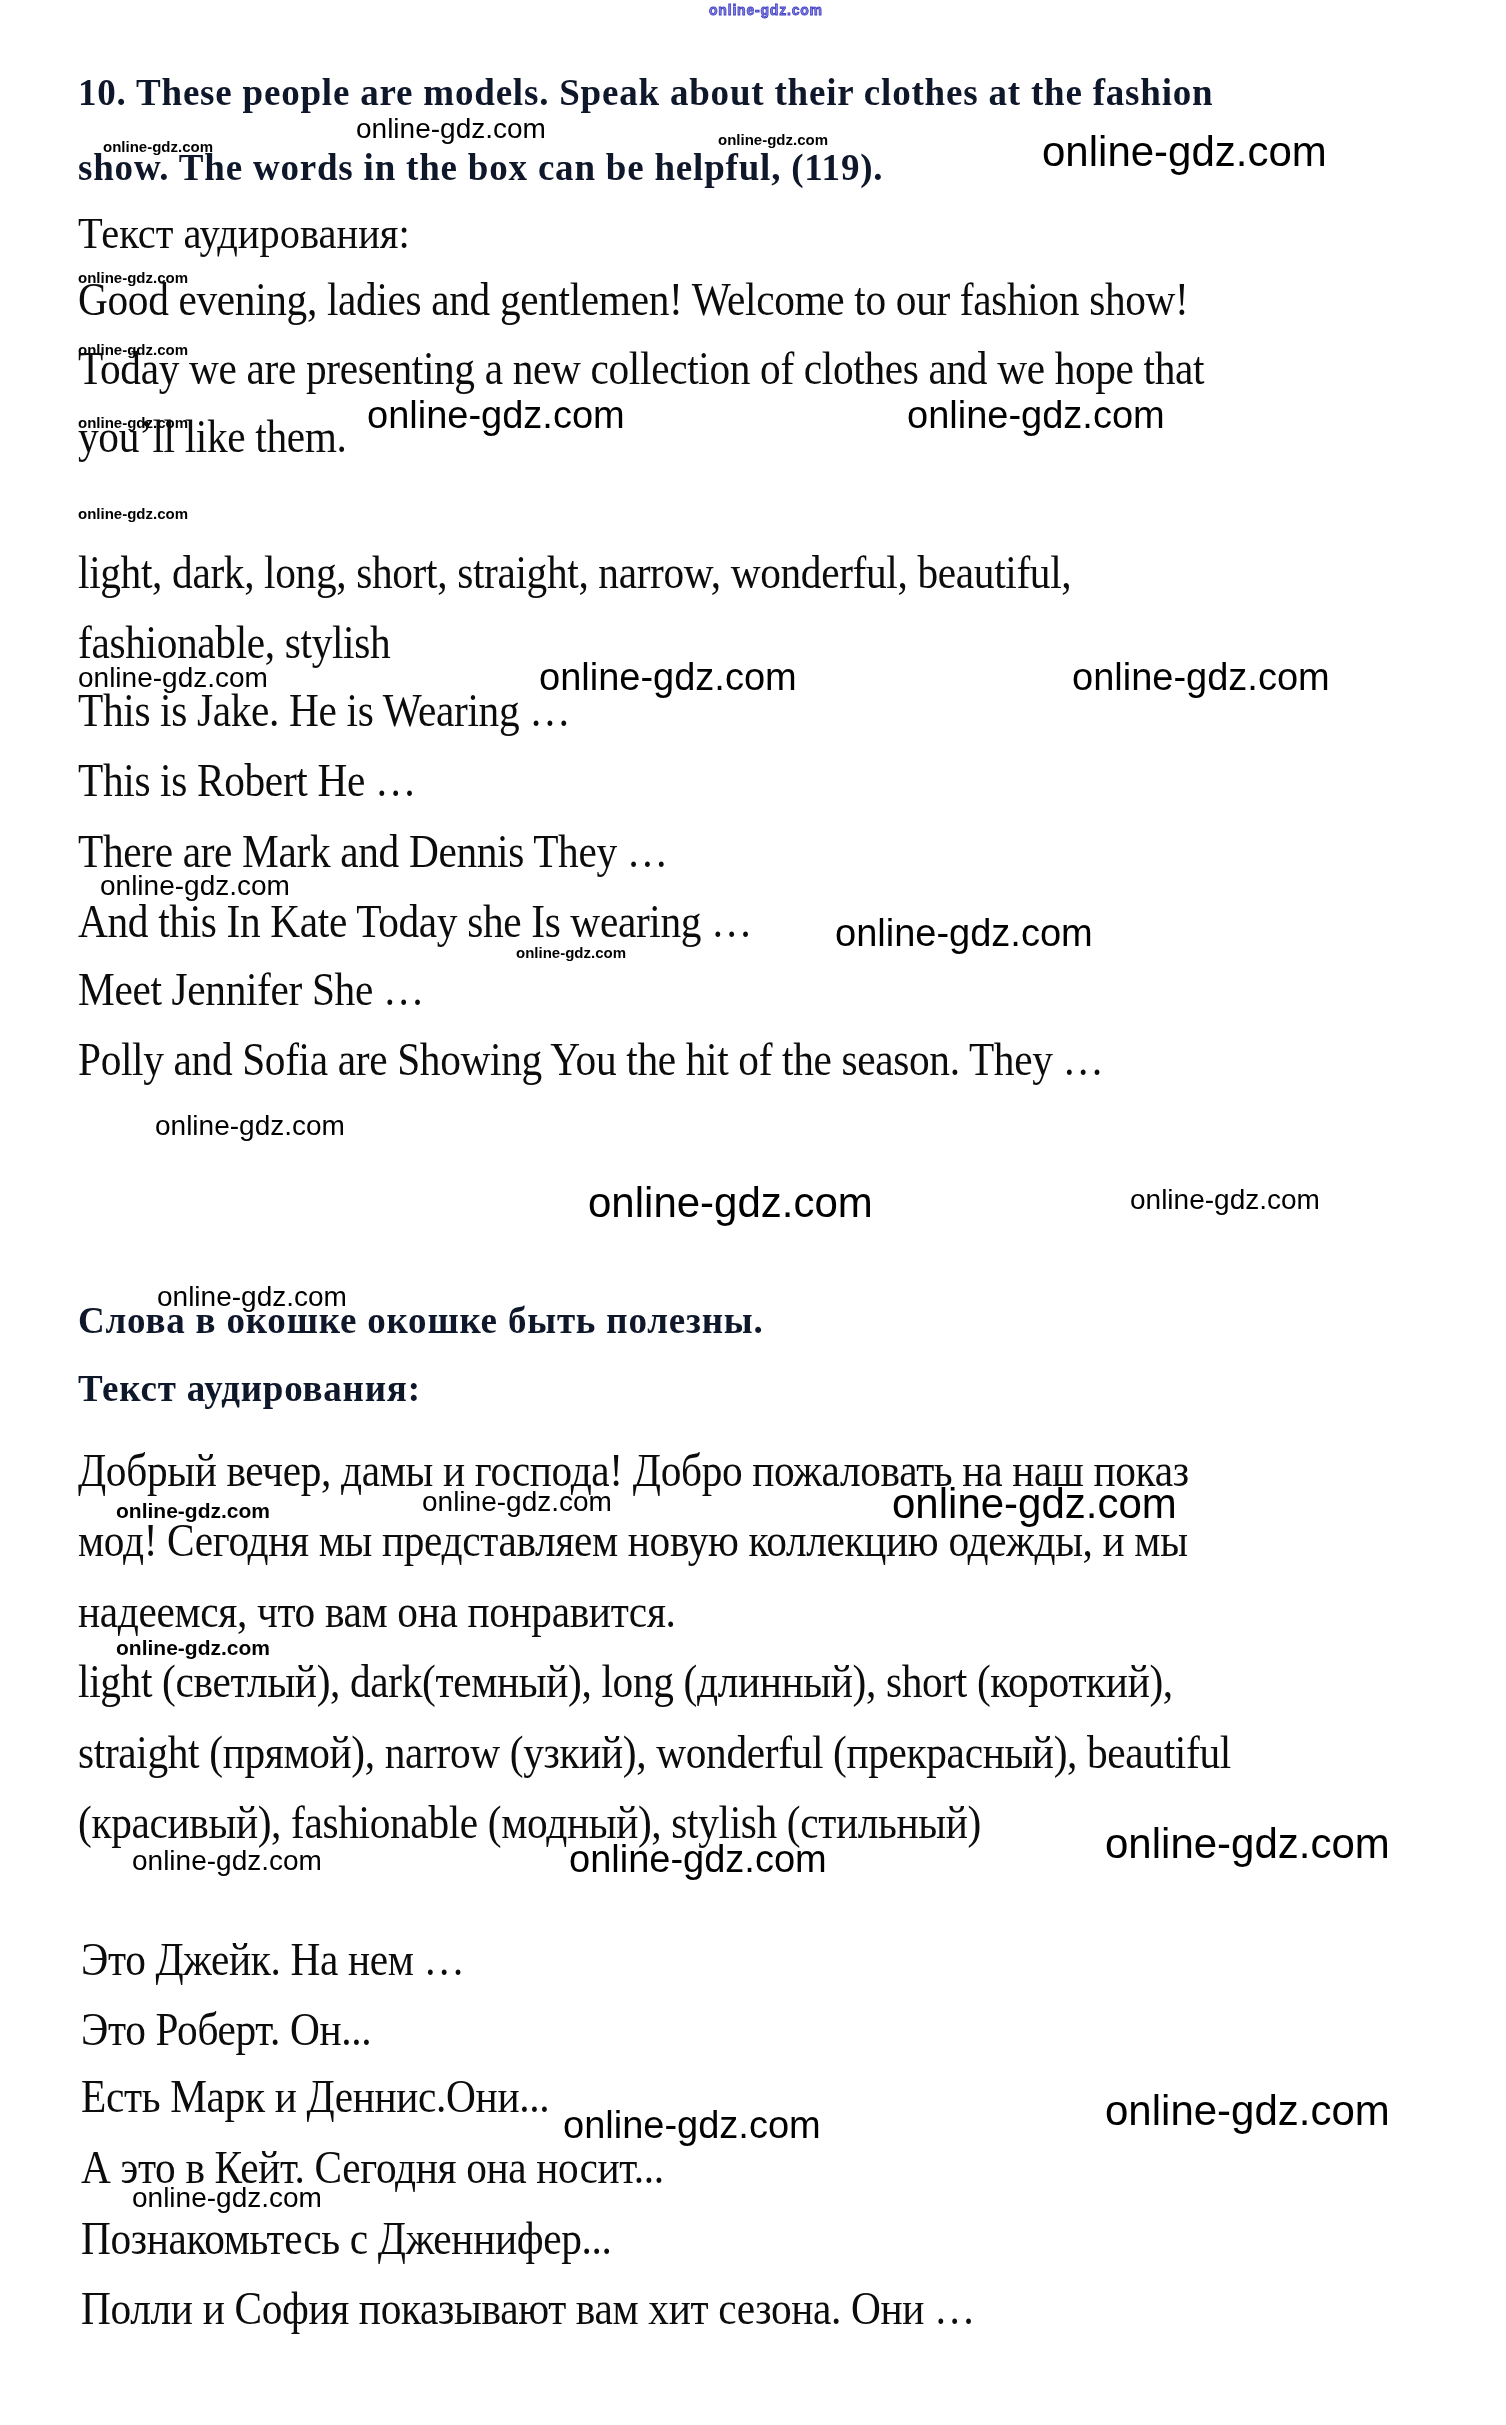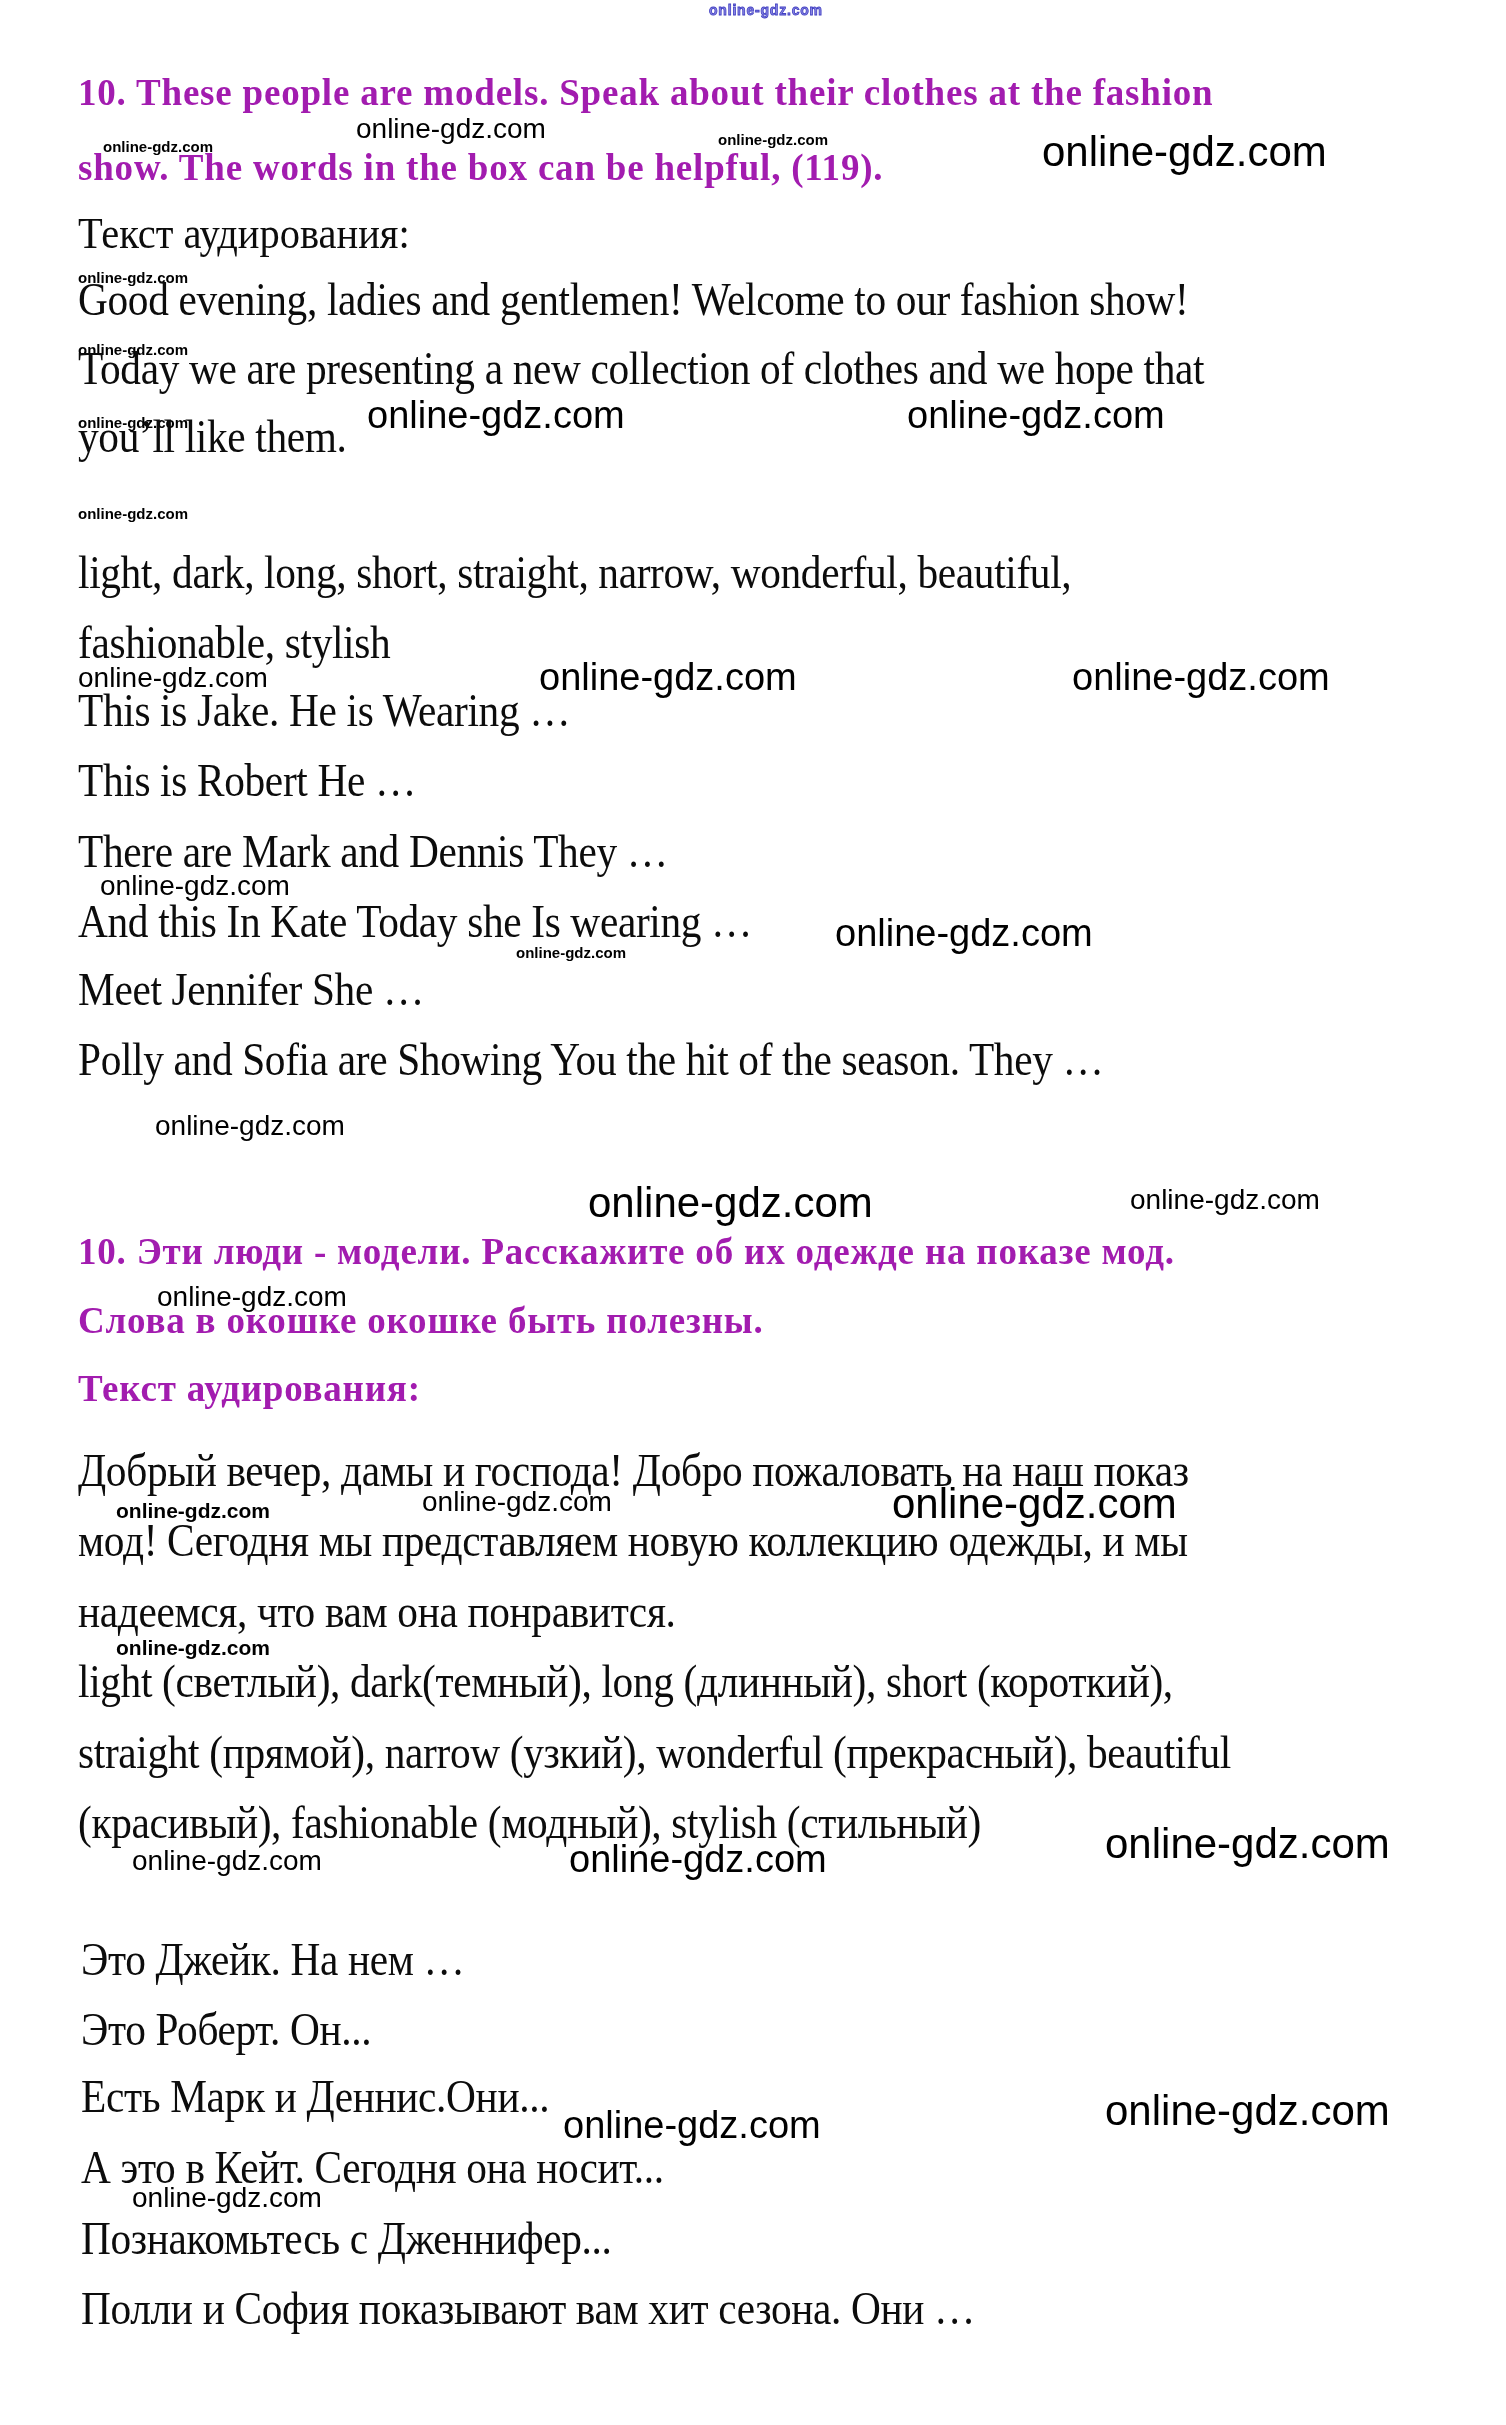--- a/index.html
+++ b/index.html
@@ -10,21 +10,21 @@
   }
   .page{position:absolute;left:0;top:0;width:1507px;height:2026px;background:#fff;}
   
   .bl{
     position:absolute;white-space:nowrap;color:#0c0c0c;
     font-family:"Liberation Serif",serif;font-size:47px;line-height:1.1;
     transform:scaleX(0.88);transform-origin:0 0;letter-spacing:-0.4px;
   }
   
   .hd{
-    position:absolute;white-space:nowrap;color:#a21caf;
+    position:absolute;white-space:nowrap;color:#0f172a;
     font-family:"Liberation Serif",serif;font-weight:700;font-size:37px;line-height:1.15;
     letter-spacing:0.8px;
   }
   
   .sub{
     position:absolute;white-space:nowrap;color:#0c0c0c;
     font-family:"Liberation Serif",serif;font-size:44px;line-height:1.1;
     transform:scaleX(0.92);transform-origin:0 0;
   }
   
@@ -81,21 +81,20 @@
   <div class="bl" style="left:78px;top:896px;">And this In Kate Today she Is wearing …</div>
   <span class="wm big" style="left:835px;top:914px;">online-gdz.com</span>
   <span class="wm tiny" style="left:516px;top:945px;">online-gdz.com</span>
   <div class="bl" style="left:78px;top:964px;">Meet Jennifer She …</div>
   <div class="bl" style="left:78px;top:1034px;">Polly and Sofia are Showing You the hit of the season. They …</div>
 
   <span class="wm med" style="left:155px;top:1111px;">online-gdz.com</span>
   <span class="wm xl" style="left:588px;top:1181px;">online-gdz.com</span>
   <span class="wm med" style="left:1130px;top:1185px;">online-gdz.com</span>
 
-  <div class="hd" style="left:78px;top:1231px;">10. Эти люди - модели. Расскажите об их одежде на показе мод.</div>
   <span class="wm med" style="left:157px;top:1282px;">online-gdz.com</span>
   <div class="hd" style="left:78px;top:1300px;">Слова в окошке окошке быть полезны.</div>
   <div class="hd" style="left:78px;top:1368px;">Текст аудирования:</div>
 
   <div class="bl" style="left:78px;top:1445px;">Добрый вечер, дамы и господа! Добро пожаловать на наш показ</div>
   <span class="wm small" style="left:116px;top:1500px;">online-gdz.com</span>
   <span class="wm med" style="left:422px;top:1487px;">online-gdz.com</span>
   <span class="wm xl" style="left:892px;top:1482px;">online-gdz.com</span>
   <div class="bl" style="left:78px;top:1515px;">мод! Сегодня мы представляем новую коллекцию одежды, и мы</div>
   <div class="bl" style="left:78px;top:1586px;">надеемся, что вам она понравится.</div>

